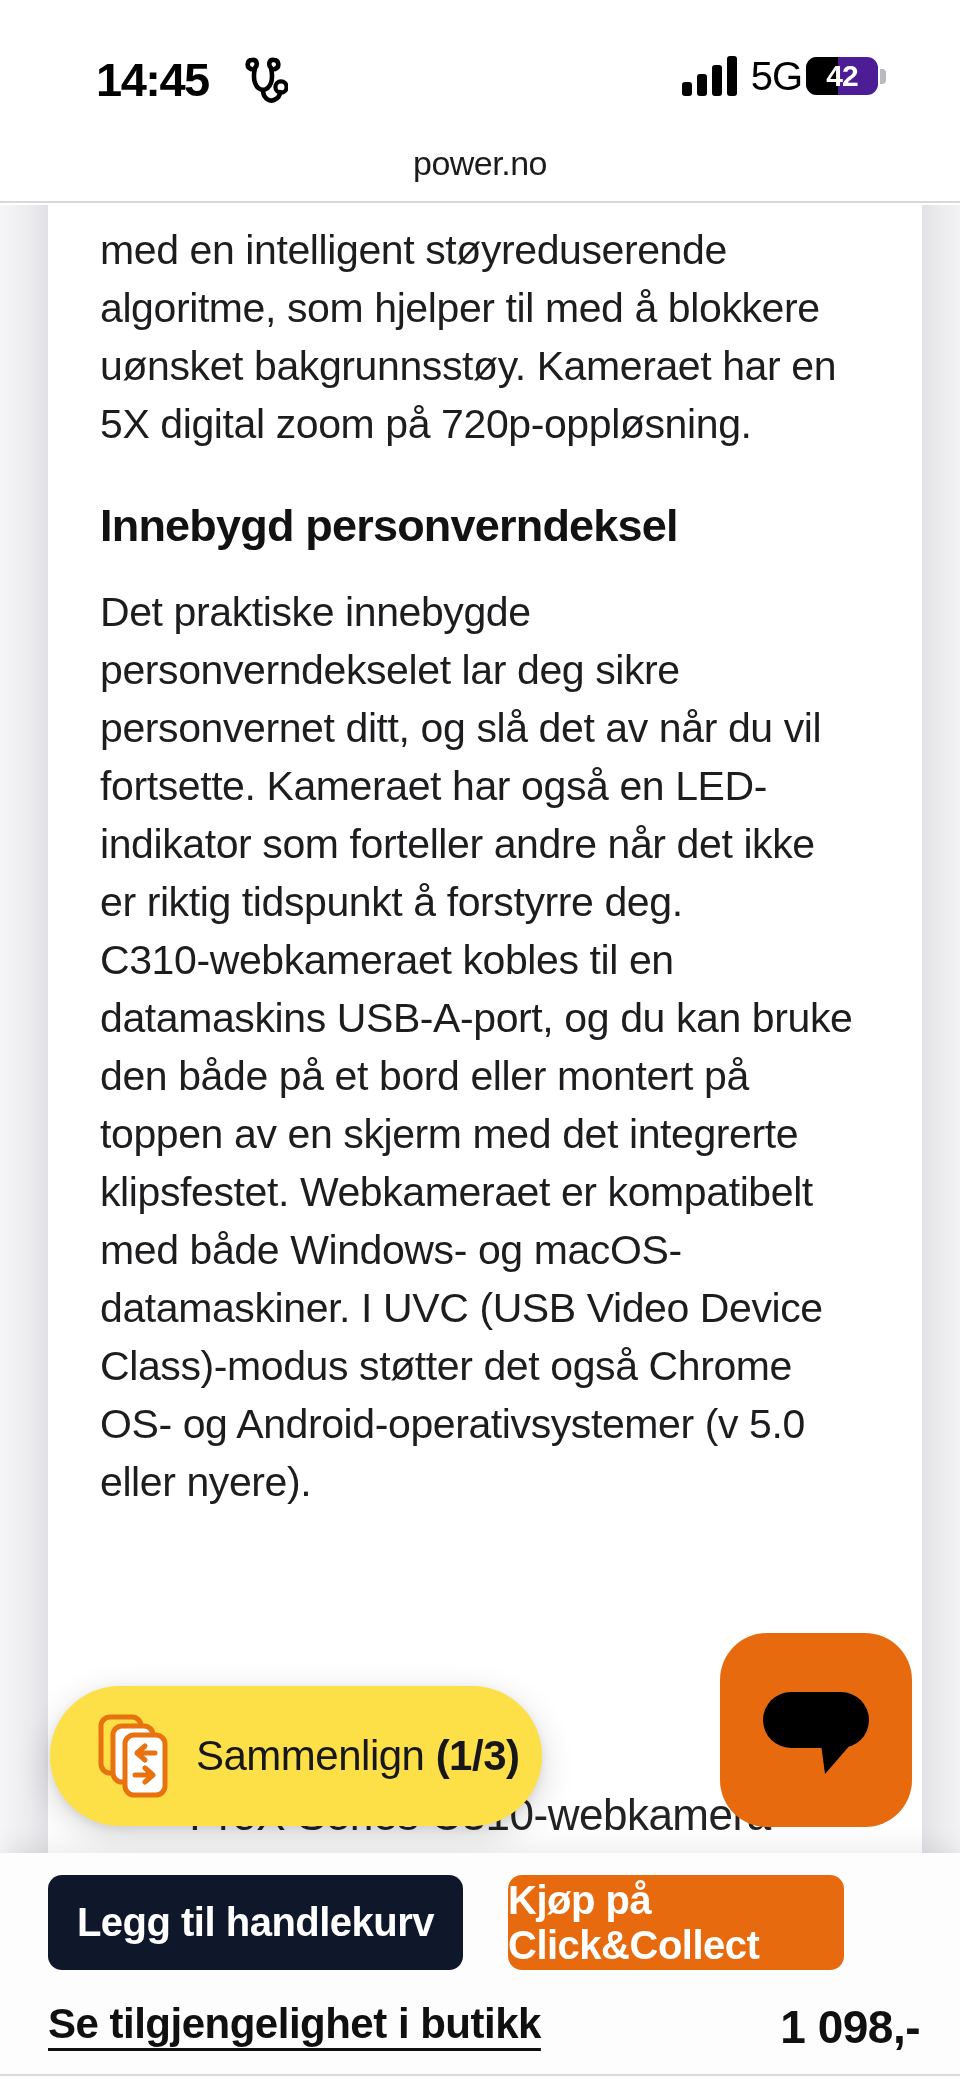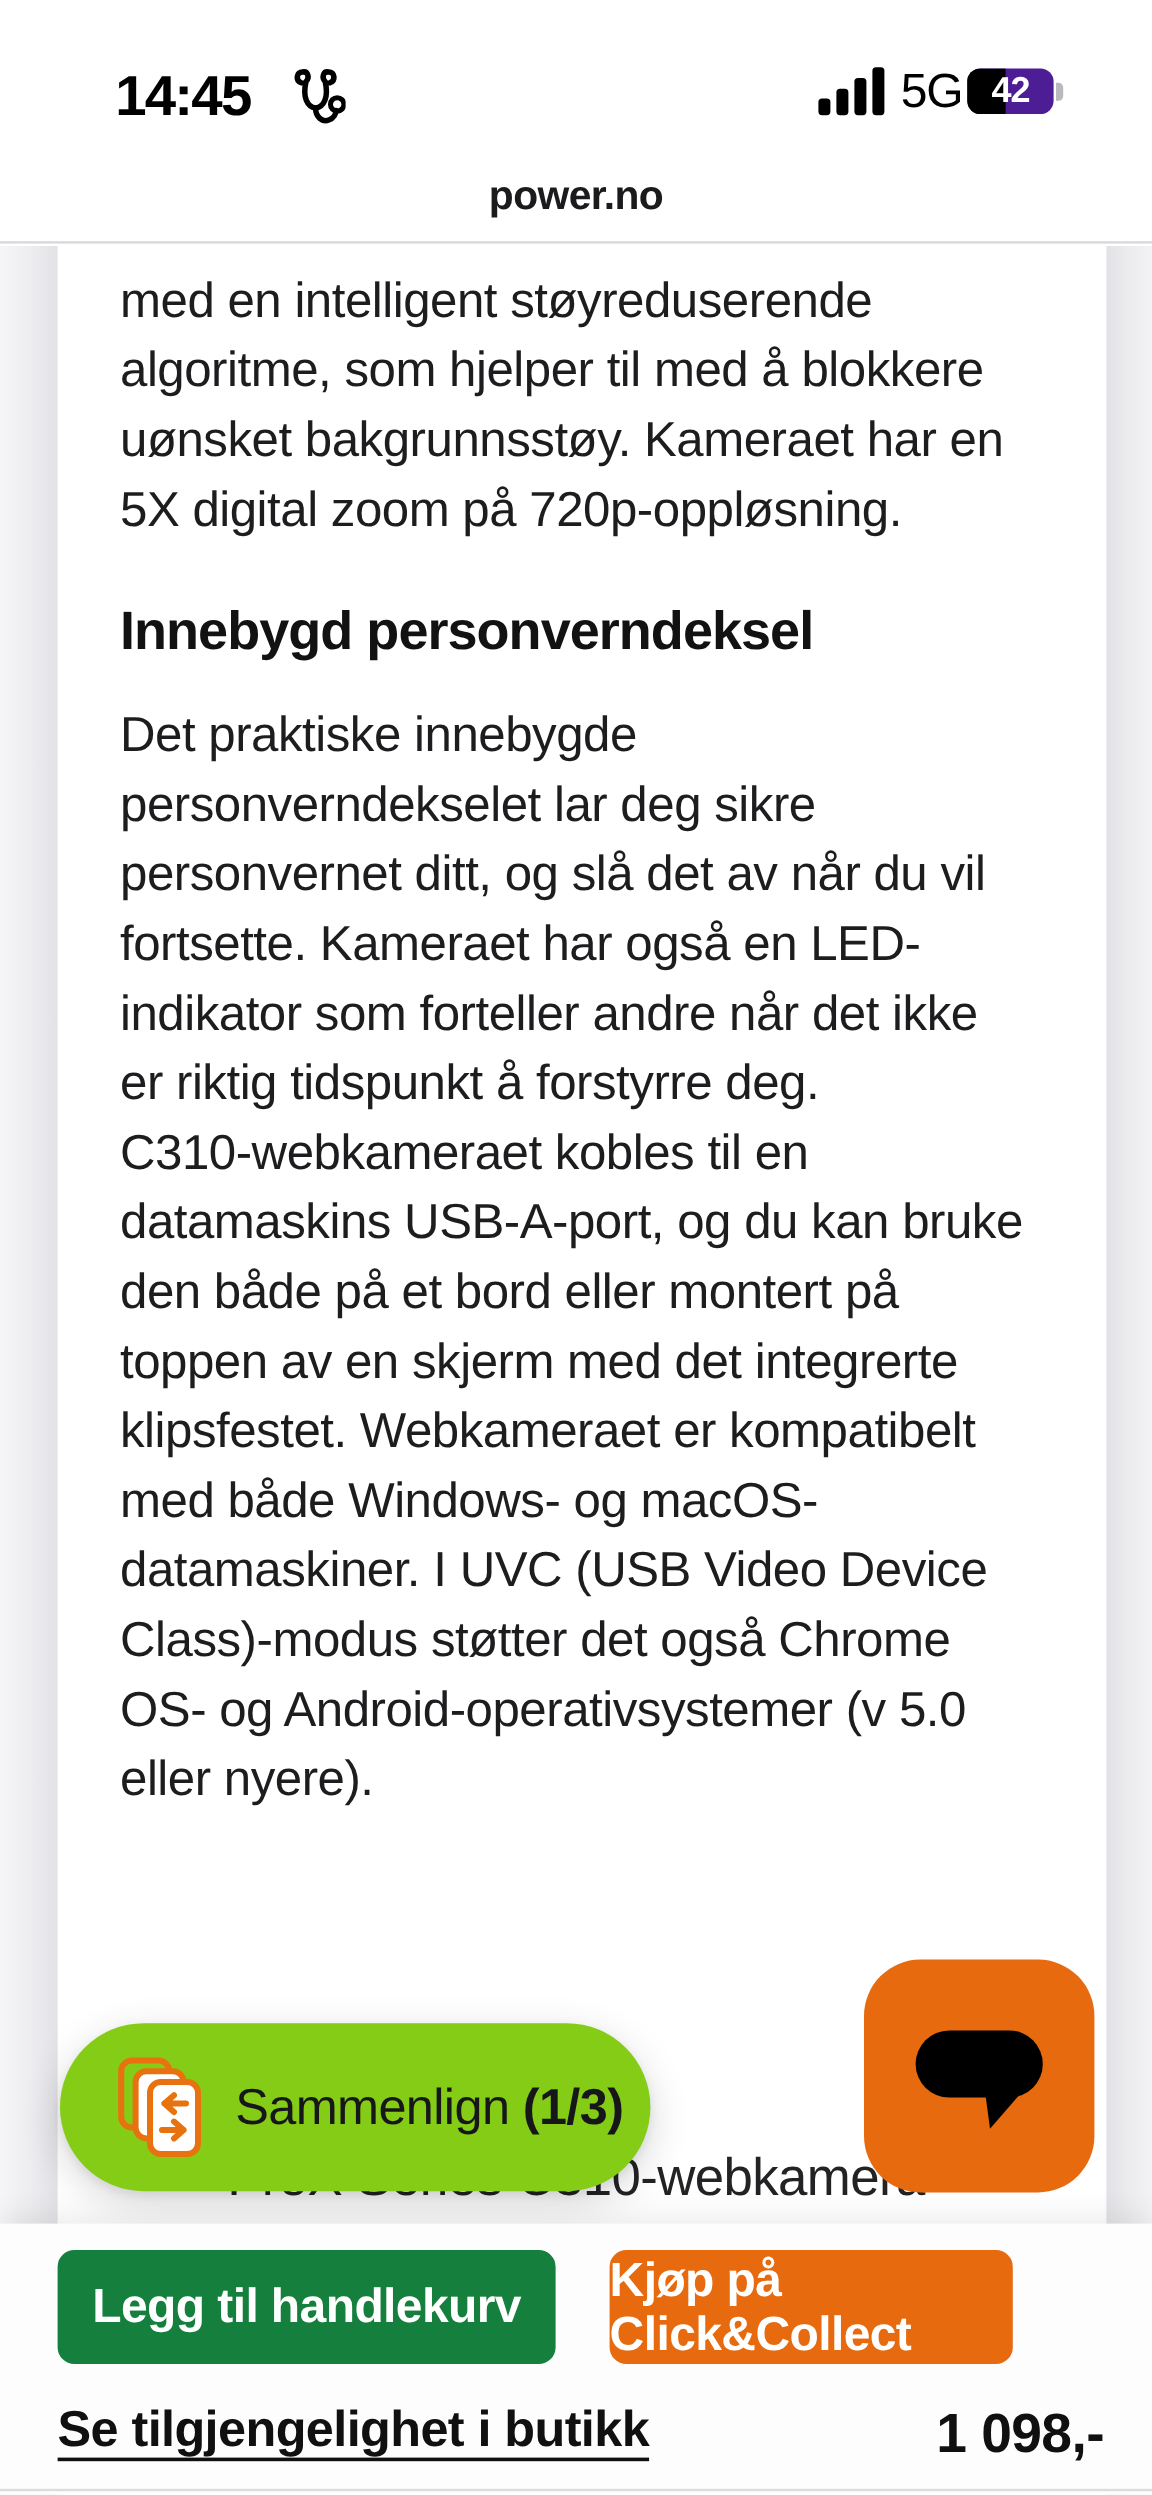--- a/index.html
+++ b/index.html
@@ -17,54 +17,54 @@
   .status-right{position:absolute;right:74px;top:52px;display:flex;align-items:center;height:48px;}
   .sigbars{display:flex;align-items:flex-end;height:40px;margin-right:14px;}
   .sigbars i{display:block;width:10px;border-radius:3px;background:#000;margin-left:5px;}
   .sb1{height:14px;} .sb2{height:22px;} .sb3{height:31px;} .sb4{height:40px;}
   .net-label{font-size:40px;font-weight:500;color:#000;letter-spacing:-1px;margin-right:4px;}
   .battery{position:relative;width:72px;height:38px;border-radius:11px;background:#4c1d95;overflow:hidden;}
   .battery .fill{position:absolute;left:0;top:0;height:100%;width:45%;background:#000;}
   .battery .pct{position:absolute;left:0;top:0;width:100%;height:100%;display:flex;align-items:center;justify-content:center;
     color:#fff;font-size:30px;font-weight:700;letter-spacing:-1px;}
   .battery-nub{width:6px;height:15px;background:#b9b9be;border-radius:0 4px 4px 0;margin-left:2px;}
-  .url-bar{position:absolute;left:0;top:144px;width:100%;text-align:center;font-size:34px;color:#1b1b1d;letter-spacing:-0.5px;font-weight:bold;}
+  .url-bar{position:absolute;left:0;top:144px;width:100%;text-align:center;font-size:34px;color:#1b1b1d;letter-spacing:-0.5px;}
 
   
   .content{position:absolute;top:205px;left:0;width:960px;height:1874px;background:#ffffff;padding-left:10px;}
   .edge{position:absolute;top:0;bottom:0;width:48px;z-index:5;}
   .edge.left{left:0;background:linear-gradient(to right,#f6f6f8 0%,#ededf0 55%,#e2e2e6 100%);}
   .edge.right{right:0;background:linear-gradient(to left,#f6f6f8 0%,#ededf0 55%,#e2e2e6 100%);}
 
   .article{position:absolute;left:100px;top:16px;width:812px;color:#1d1d1f;z-index:1;}
   .article p{margin:0;font-size:41px;line-height:58px;letter-spacing:-0.4px;white-space:pre;}
   .article h2{margin:46px 0 30px 0;font-size:45px;line-height:54px;font-weight:700;letter-spacing:-0.8px;color:#121212;}
 
   .product-title{position:absolute;left:48px;top:1585px;width:864px;text-align:center;
     font-size:44px;font-weight:500;color:#232325;letter-spacing:-0.5px;white-space:nowrap;z-index:2;}
 
   
-  .compare-pill{position:absolute;left:50px;top:1686px;width:492px;height:140px;border-radius:70px;background:#84cc16;
+  .compare-pill{position:absolute;left:50px;top:1686px;width:492px;height:140px;border-radius:70px;background:#fde047;
     box-shadow:0 10px 34px rgba(0,0,0,0.16),0 3px 8px rgba(0,0,0,0.08);
     display:flex;align-items:center;z-index:30;}
   .compare-pill .cmp-icon{margin-left:48px;width:78px;height:84px;flex:0 0 auto;}
   .compare-pill .cmp-label{margin-left:20px;font-size:42px;color:#17171a;letter-spacing:-0.5px;white-space:nowrap;}
   .compare-pill .cmp-count{font-weight:700;}
 
   
   .chat-button{position:absolute;left:720px;top:1633px;width:192px;height:194px;border-radius:47px;background:#e76a0e;
     z-index:25;display:flex;align-items:center;justify-content:center;}
 
   
   .bottom-bar{position:absolute;left:0;top:1853px;width:960px;height:226px;background:#fdfdfe;z-index:40;
     box-shadow:0 -8px 22px rgba(0,0,0,0.07);}
   .bottom-bar::after{content:"";position:absolute;left:0;top:221px;width:100%;height:2px;background:#dcdcdf;}
   .btn{position:absolute;top:22px;height:95px;border-radius:14px;display:flex;align-items:center;justify-content:center;
     color:#ffffff;font-size:40px;font-weight:700;letter-spacing:-0.5px;}
-  .btn-green{left:48px;width:415px;background:#15803d;}
+  .btn-green{left:48px;width:415px;background:#0f172a;}
   .btn-orange{left:508px;width:336px;background:#e76a0e;}
   .availability{position:absolute;left:48px;top:147px;font-size:42px;font-weight:700;color:#101010;letter-spacing:-0.5px;
     text-decoration:underline;text-decoration-thickness:3px;text-underline-offset:10px;}
   .price{position:absolute;right:40px;top:147px;font-size:46px;font-weight:600;color:#101010;letter-spacing:-0.5px;}
 </style>
 </head>
 <body>
 
 <div class="status-area">
   <div class="time">14:45</div>

